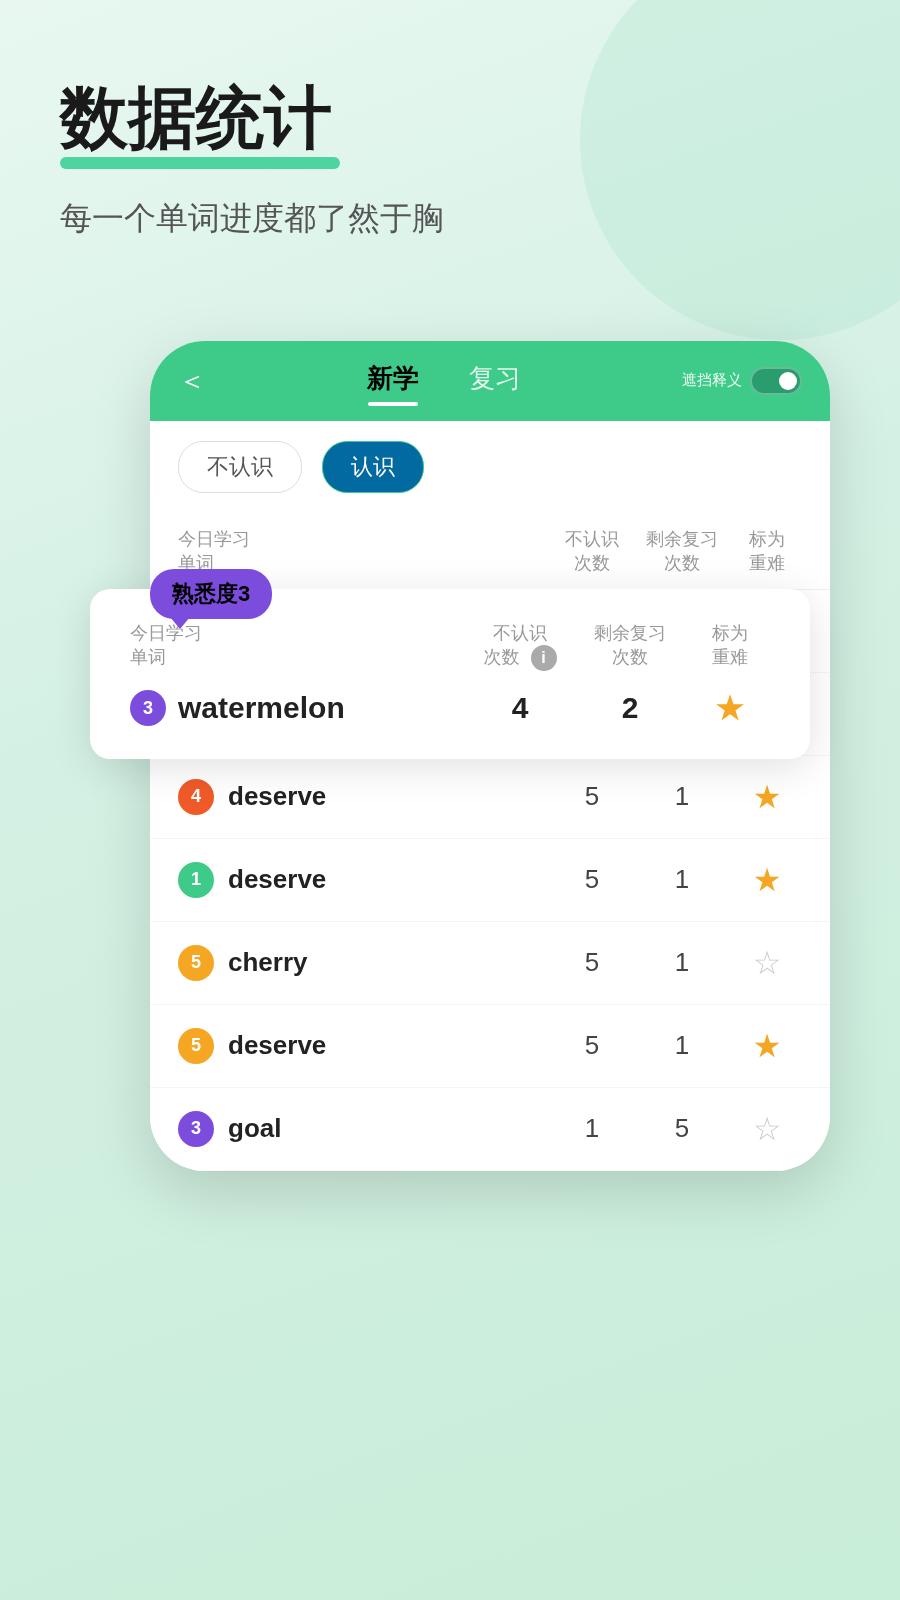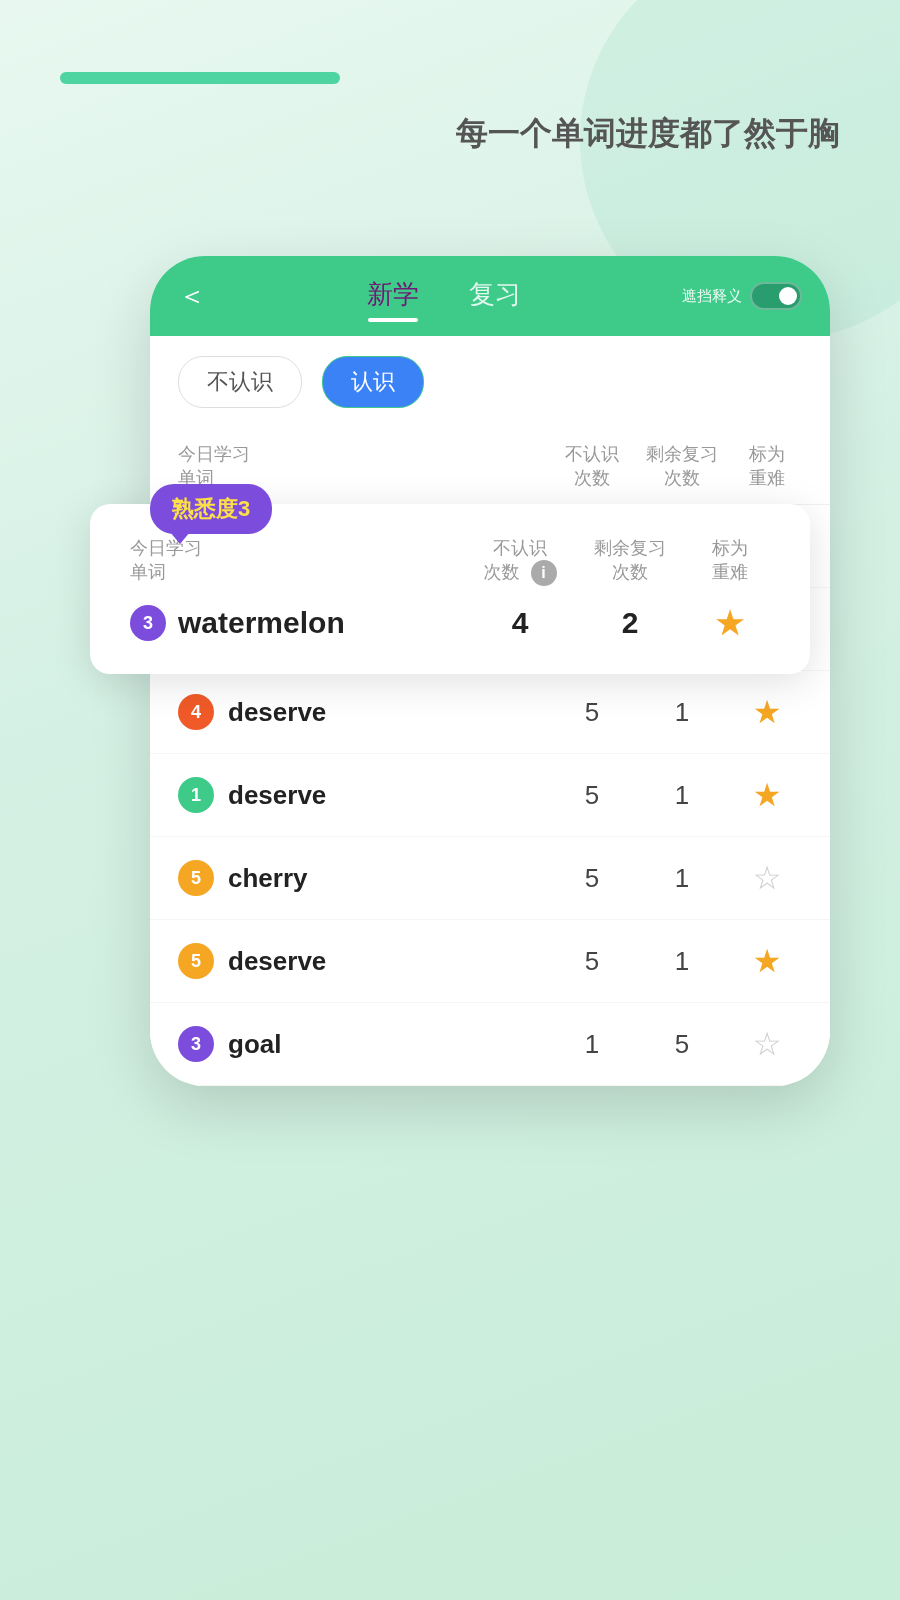--- a/index.html
+++ b/index.html
@@ -42,23 +42,22 @@
       height: 12px;
       background: #4dd4a0;
       border-radius: 6px;
       margin-top: -8px;
       margin-bottom: 28px;
     }
 
     .page-subtitle {
       font-size: 32px;
       color: #555;
-      font-weight: 700;
+      font-weight: 400;
       margin-top: 2px;
-      text-align: right;
     }
 
     
     .phone-wrapper {
       position: relative;
       margin: 60px auto 0 auto;
       width: 680px;
       left: 40px;
     }
 
@@ -73,21 +72,21 @@
       box-shadow: 0 8px 40px rgba(0,0,0,0.12);
       z-index: 30;
       width: 720px;
     }
 
     .tooltip-bubble {
       position: absolute;
       top: -20px;
       left: 60px;
       background: #7c4ddc;
-      color: #fde047;
+      color: #000000;
       font-size: 22px;
       font-weight: 700;
       padding: 10px 22px;
       border-radius: 24px;
     }
     .tooltip-bubble::after {
       content: '';
       position: absolute;
       bottom: -10px;
       left: 20px;
@@ -180,22 +179,22 @@
     }
 
     .phone-tab {
       font-size: 26px;
       color: rgba(255,255,255,0.85);
       font-weight: 500;
       position: relative;
       padding-bottom: 4px;
     }
     .phone-tab.active {
-      color: #701a75;
-      font-weight: 400;
+      color: #000000;
+      font-weight: 700;
     }
     .phone-tab.active::after {
       content: '';
       position: absolute;
       bottom: -6px;
       left: 50%;
       transform: translateX(-50%);
       width: 50px;
       height: 4px;
       background: white;
@@ -240,21 +239,21 @@
 
     .pill {
       padding: 10px 28px;
       border-radius: 25px;
       font-size: 22px;
       font-weight: 500;
       border: 1.5px solid #ddd;
       color: #555;
     }
     .pill.active {
-      background: #3b82f6;
+      background: #0369a1;
       color: white;
       border-color: #3ecb8a;
     }
 
     
     .list-table-header {
       display: grid;
       grid-template-columns: 1fr 80px 100px 70px;
       padding: 14px 28px;
       font-size: 18px;
@@ -309,20 +308,21 @@
       margin-left: 6px;
       vertical-align: middle;
     }
   </style>
 </head>
 <body>
 
 <div class="bg-circle"></div>
 
 <div class="page-header">
+  <div class="page-title">数据统计</div>
   <div class="title-underline"></div>
   <div class="page-subtitle">每一个单词进度都了然于胸</div>
 </div>
 
 <div class="phone-wrapper">
 
   <div class="tooltip-card">
     <div class="tooltip-bubble">熟悉度3</div>
     <div class="table-header">
       <div class="col-first">今日学习<br>单词</div>

